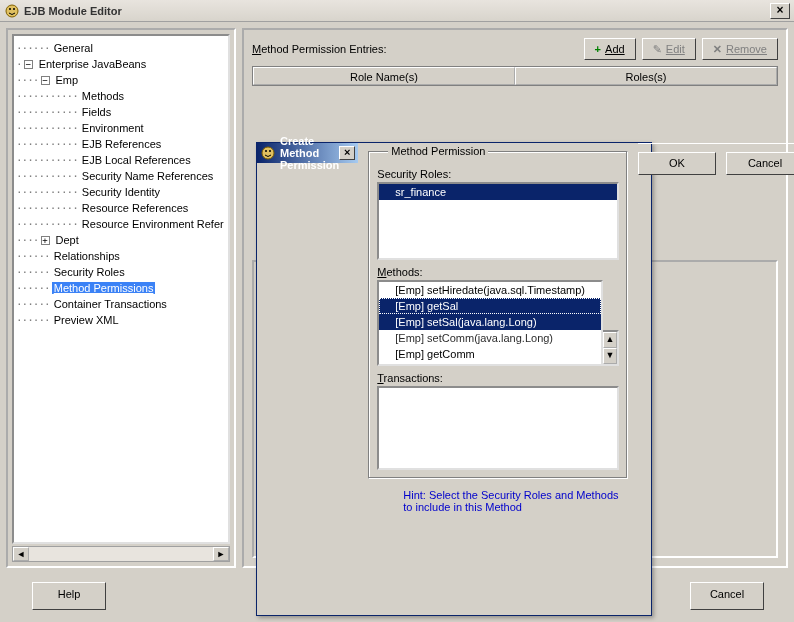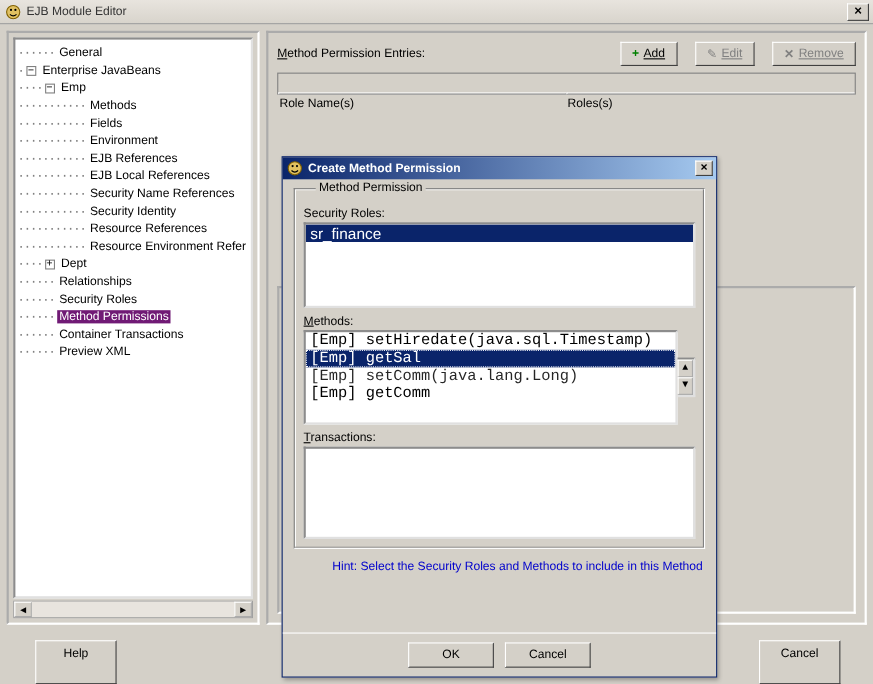--- a/index.html
+++ b/index.html
@@ -30,21 +30,21 @@
   }
   .titlebar .app-icon {
     width: 16px; height: 16px;
     margin-right: 4px;
     display: inline-flex;
     align-items: center;
     justify-content: center;
   }
   .titlebar .title-text {
     flex: 1;
-    font-weight: normal;
+    font-weight: bold;
     color: #333;
   }
   .close-btn {
     width: 20px; height: 16px;
     background: #d4d0c8;
     border: 1px solid #fff;
     border-right-color: #404040;
     border-bottom-color: #404040;
     text-align: center;
     font-family: Arial;
@@ -98,22 +98,23 @@
     align-items: center;
     justify-content: center;
     font-size: 9px;
     line-height: 7px;
     margin-right: 4px;
     font-family: monospace;
     background: #fff;
   }
   .tree-label { padding: 0 2px; }
   .tree-label.selected {
-    background: #701a75;
+    background: #3b82f6;
     color: #fff;
+    text-decoration: underline;
   }
   .hscroll {
     position: absolute;
     left: 4px; right: 4px; bottom: 4px;
     height: 16px;
     background: #e8e4de;
     border: 1px solid #a0a0a0;
     display: flex;
   }
   .hscroll .arrow {
@@ -129,21 +130,21 @@
   .right-panel {
     position: absolute;
     left: 236px; right: 0; top: 0; bottom: 0;
     border: 2px inset #fff;
     padding: 8px;
     background: #d4d0c8;
   }
   .entries-row {
     display: flex;
     align-items: center;
-    gap: 16px;
+    gap: 6px;
   }
   .entries-label { flex: 1; }
   .btn {
     height: 22px;
     padding: 0 10px;
     background: #d4d0c8;
     border: 1px solid #fff;
     border-right-color: #404040;
     border-bottom-color: #404040;
     font-size: 11px;
@@ -160,59 +161,59 @@
   .table-head {
     margin-top: 6px;
     display: flex;
     border: 1px solid #808080;
     background: #d4d0c8;
     height: 20px;
   }
   .table-head .col {
     flex: 1;
     border: 1px outset #fff;
+    text-align: center;
     line-height: 18px;
-    margin-top: 17px;
   }
   .lower-panel {
     position: absolute;
     left: 8px; right: 8px;
     top: 230px; bottom: 8px;
     border: 2px inset #fff;
     background: #d4d0c8;
   }
   
   .main-buttons {
     position: absolute;
     left: 0; right: 0; bottom: 10px;
     height: 30px;
   }
   .main-buttons .btn-wide {
     position: absolute;
-    width: 74px; height: 40px;
+    width: 74px; height: 28px;
     background: #d4d0c8;
     border: 1px solid #fff;
     border-right-color: #404040;
     border-bottom-color: #404040;
     text-align: center;
     line-height: 22px;
     cursor: pointer;
   }
 
   
   .dialog {
     position: absolute;
     left: 256px; top: 142px;
     width: 396px; height: 474px;
     background: #d4d0c8;
     border: 1px solid #0a246a;
     box-shadow: 2px 2px 4px rgba(0,0,0,.3);
     z-index: 10;
     display: flex;
-    flex-direction: column;
+    flex-direction: row;
   }
   .dlg-title {
     height: 20px;
     background: linear-gradient(to right, #0a246a, #a6caf0);
     color: #fff;
     font-weight: bold;
     display: flex;
     align-items: center;
     padding: 0 3px;
   }
@@ -253,37 +254,36 @@
   }
   .field-label { margin: 6px 0 2px 0; }
   .listbox {
     background: #fff;
     border: 2px inset #e0e0e0;
     overflow: hidden;
     position: relative;
   }
   .listbox.roles { height: 78px; }
   .list-item {
-    padding: 1px 4px;
-    font-size: 14px;
+    padding: 1px 16px;
+    font-size: 11px;
     line-height: 14px;
     white-space: nowrap;
   }
   .list-item.selected {
     background: #0a246a;
     color: #fff;
   }
   .list-item.selected.focused {
     outline: 1px dotted #fff;
     outline-offset: -1px;
   }
   .methods-wrap {
     display: flex;
-    align-items: center;
-    font-family: Liberation Mono, monospace;
+    align-items: flex-end;
   }
   .methods-list {
     flex: 1;
     background: #fff;
     border: 2px inset #e0e0e0;
     overflow: hidden;
     height: 86px;
   }
   .methods-scroll {
     width: 16px;
@@ -488,20 +488,21 @@
       <div class="field-label">Security Roles:</div>
       <div class="listbox roles">
         <div class="list-item selected">sr_finance</div>
       </div>
 
       <div class="field-label underline-first">Methods:</div>
       <div class="methods-wrap">
         <div class="methods-list">
           <div class="list-item">[Emp] setHiredate(java.sql.Timestamp)</div>
           <div class="list-item selected focused">[Emp] getSal</div>
+          <div class="list-item selected">[Emp] setSal(java.lang.Long)</div>
           <div class="list-item" style="opacity:.85">[Emp] setComm(java.lang.Long)</div>
           <div class="list-item">[Emp] getComm</div>
         </div>
         <div class="methods-scroll">
           <div class="arrow">▲</div>
           <div class="track"></div>
           <div class="arrow">▼</div>
         </div>
       </div>
 

